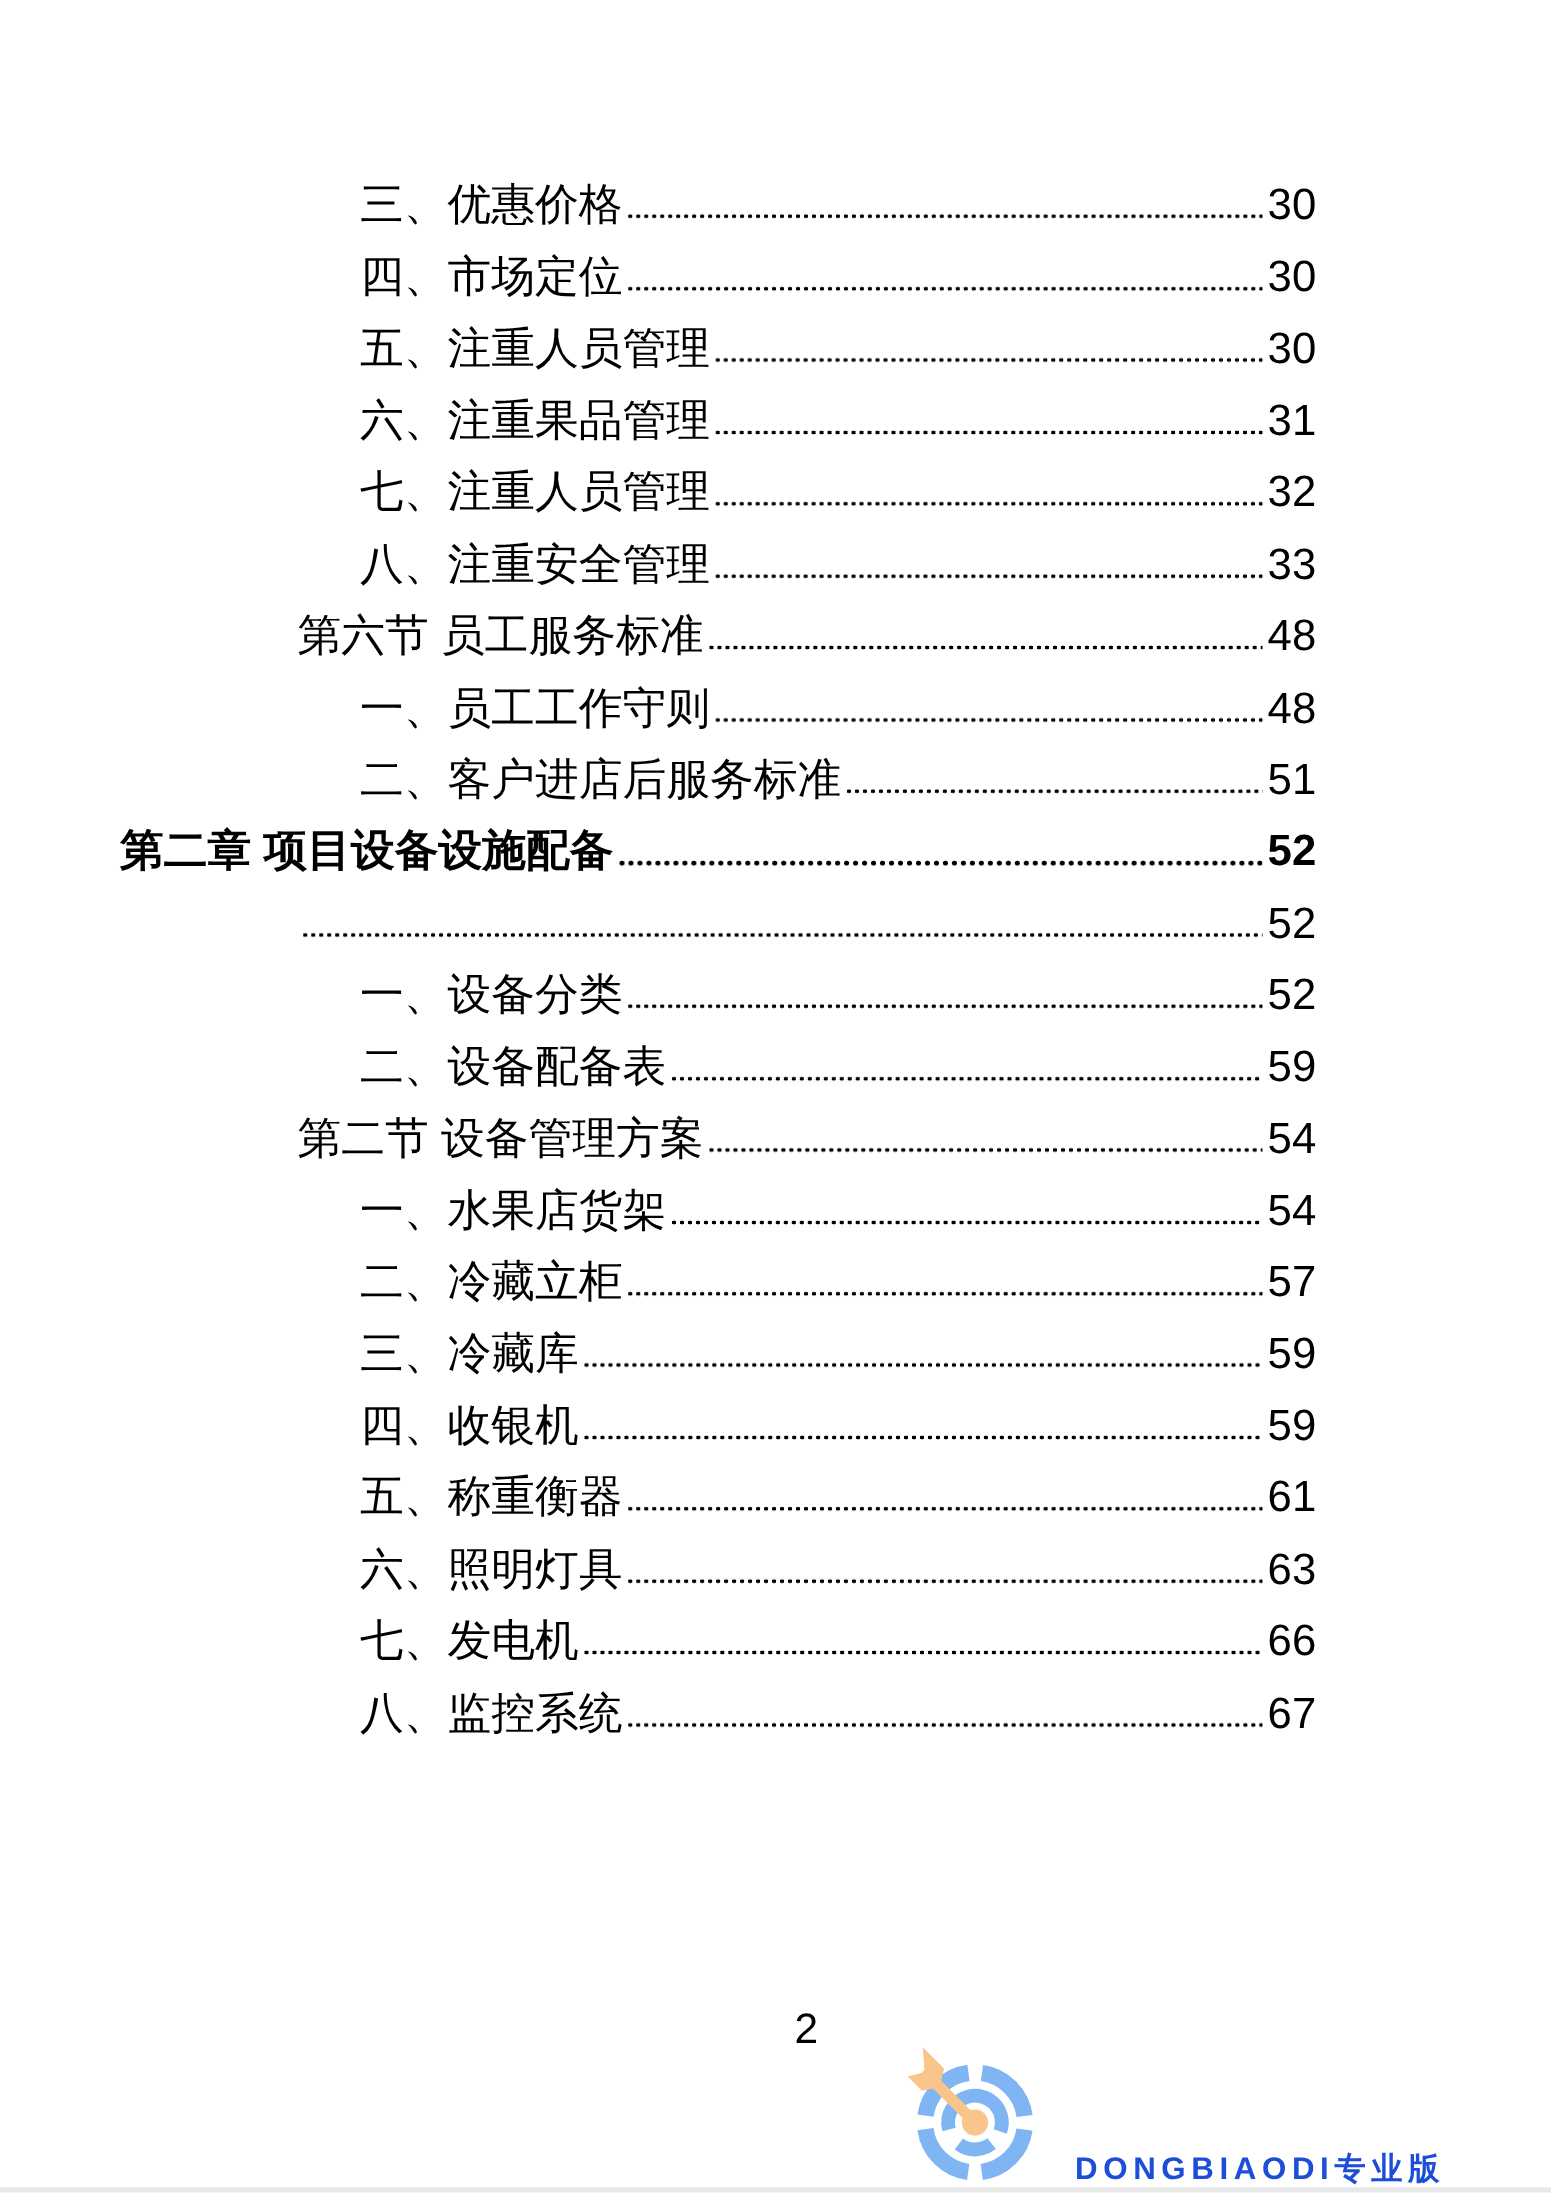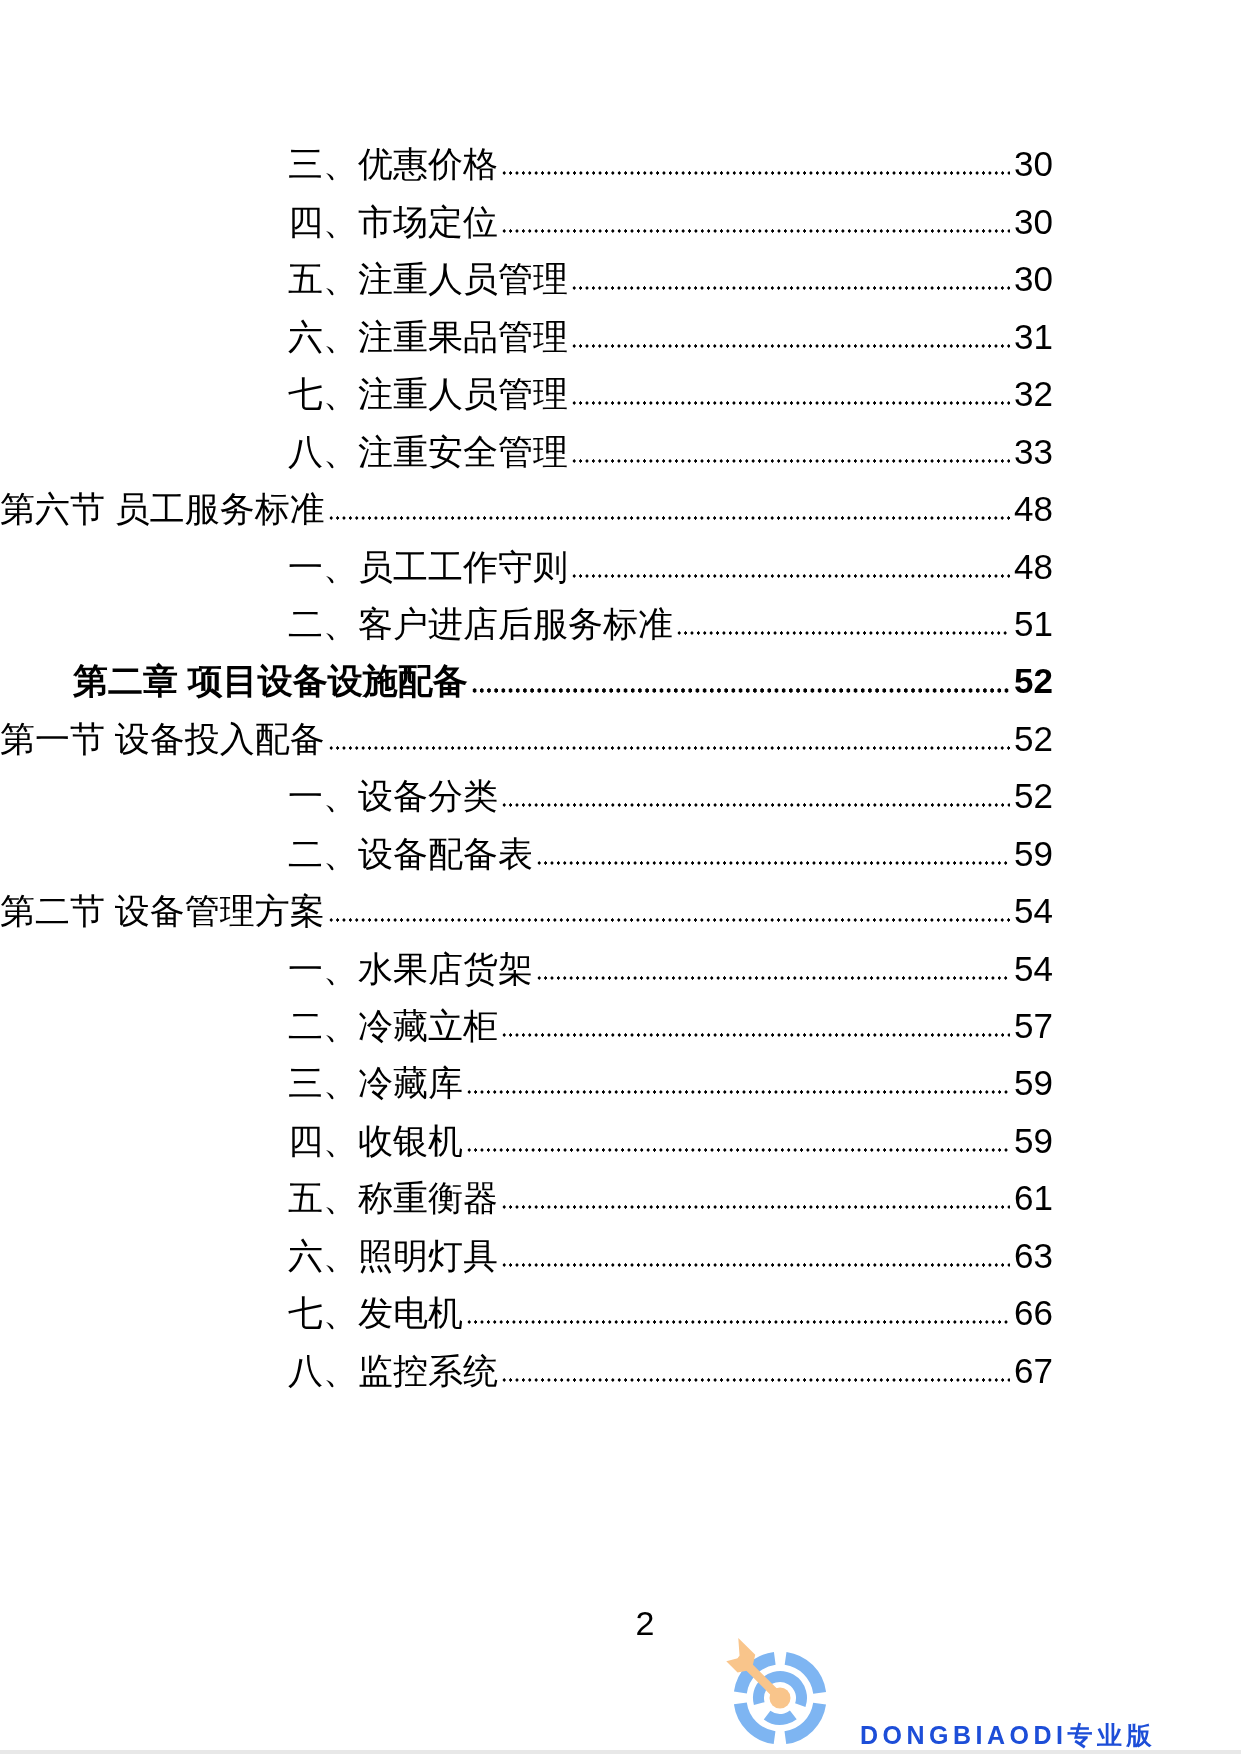--- a/index.html
+++ b/index.html
@@ -18,22 +18,22 @@
   .toc-row{
     display:flex;align-items:flex-end;
     height:57.45px;
     box-sizing:border-box;
     padding-right:188px;
     padding-bottom:10px;
     font-size:35px;line-height:1;
     cursor:pointer;
   }
   .toc-row.item   {padding-left:288px;}
-  .toc-row.section{align-items:flex-end;}
-  .toc-row.chapter{padding-left:73px;font-weight:bold;}
+  .toc-row.section{padding-left:238px;align-items:flex-end;}
+  .toc-row.chapter{padding-left:96px;font-weight:bold;}
   .toc-label{white-space:nowrap;}
   .toc-leader{
     flex:1;height:4px;
     margin:0 4px 6px 3px;
     background-image:radial-gradient(circle,#000 1.5px,transparent 1.7px);
     background-size:6.4px 4px;
     background-repeat:repeat-x;
     background-position:0 50%;
   }
   .toc-row.chapter .toc-leader{
@@ -122,21 +122,20 @@
       <span class="toc-page">51</span>
     </div>
 
     <div class="toc-row chapter">
       <span class="toc-label">第二章 项目设备设施配备</span>
       <span class="toc-leader"></span>
       <span class="toc-page">52</span>
     </div>
 
     <div class="toc-row section">
-      <span class="toc-label">第一节 设备投入配备</span>
       <span class="toc-leader"></span>
       <span class="toc-page">52</span>
     </div>
 
     <div class="toc-row item">
       <span class="toc-label">一、设备分类</span>
       <span class="toc-leader"></span>
       <span class="toc-page">52</span>
     </div>
 

